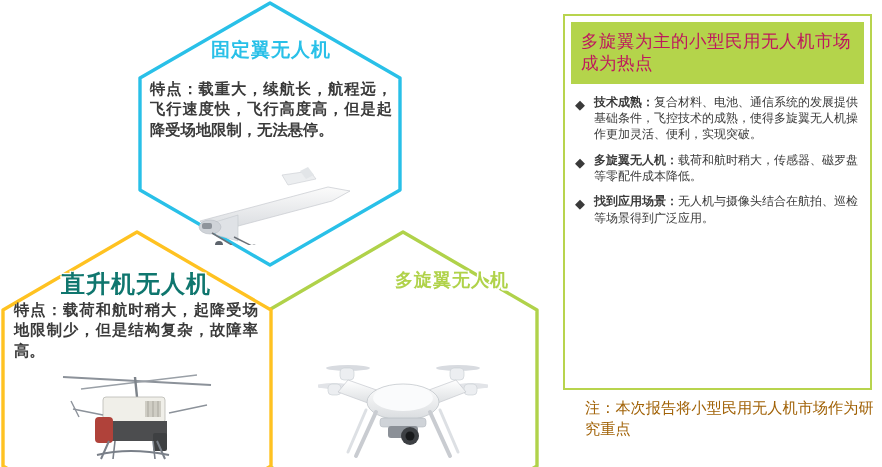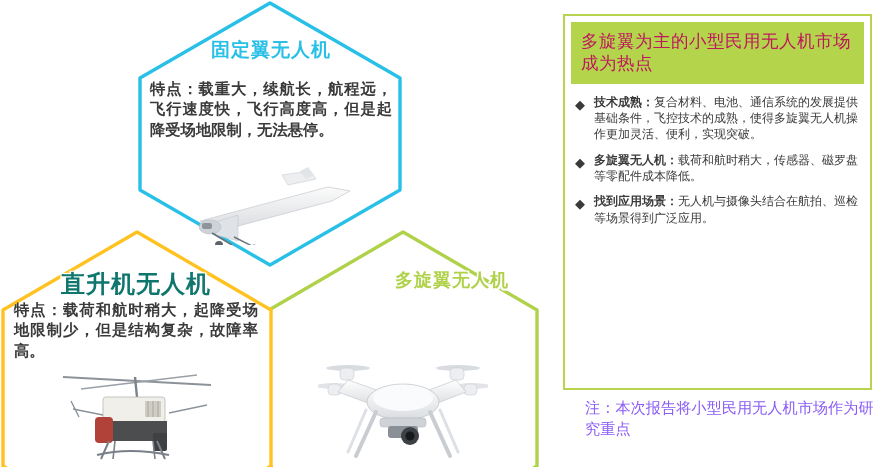--- a/index.html
+++ b/index.html
@@ -86,21 +86,21 @@
     font-size:12px;
     line-height:1.36;
     text-align:justify;
     flex:1 1 auto;
   }
   .li-text b{font-weight:bold;}
   .panel-note{
     position:absolute;
     left:585px;top:398px;
     width:290px;
-    color:#8b5cf6;
+    color:#a16207;
     font-size:15.2px;
     line-height:1.35;
   }
 </style>
 </head>
 <body>
 
 <div id="stage">
 
   <div class="hexgroup">

